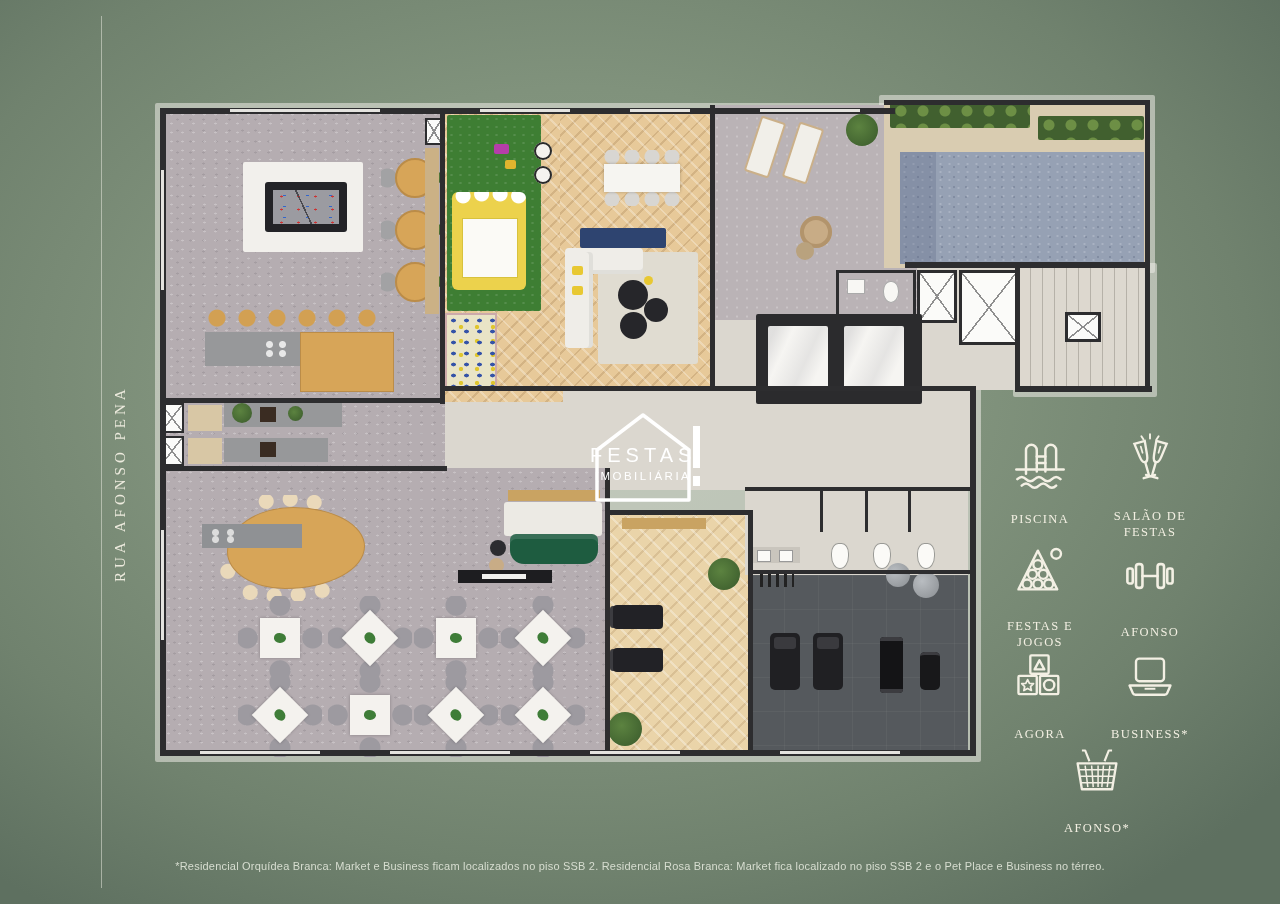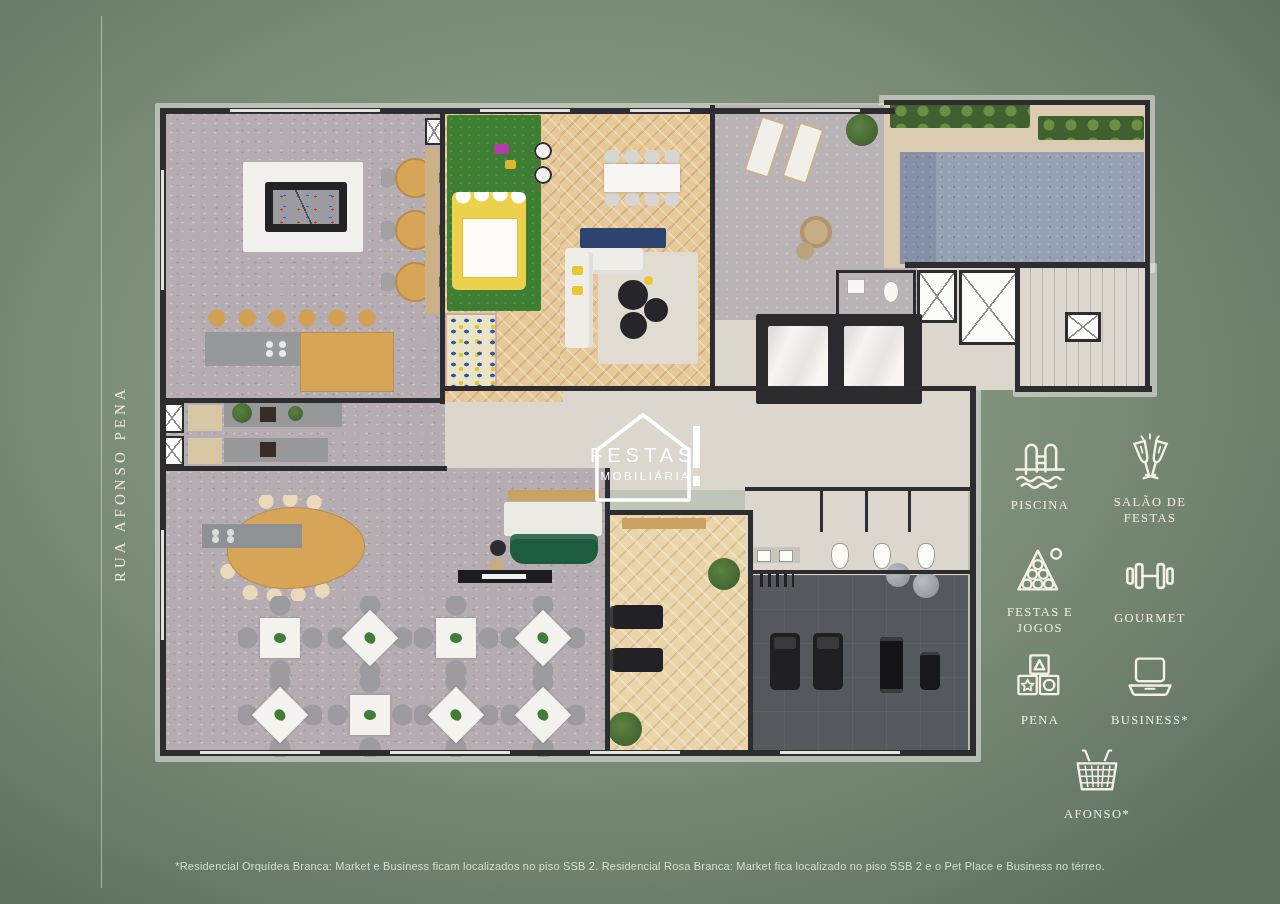--- a/index.html
+++ b/index.html
@@ -48,21 +48,21 @@
   .rnd{position:absolute;left:14px;top:2px;width:40px;height:40px;border-radius:50%;background:#d7a558;border:2px solid #bb8c48;box-sizing:border-box;}
   .plantdot{position:absolute;border-radius:50%;background:radial-gradient(circle at 40% 40%, #5c8340, #39592b);}
   .tread{position:absolute;width:30px;height:57px;background:#202023;border-radius:5px;}
   .tread::after{content:'';position:absolute;left:4px;top:4px;width:22px;height:12px;background:#3a3a3e;border-radius:3px;}
   
   #logo{position:absolute;left:583px;top:406px;width:122px;height:102px;}
   #logo .ltxt{position:absolute;left:0;width:106px;text-align:center;color:#fff;}
   
   .amen{position:absolute;width:104px;text-align:center;color:#f2efe2;}
   .amen svg{display:block;margin:0 auto;}
-  .amen .lbl{margin-top:6px;font-family:"Liberation Serif", serif;font-size:12.5px;letter-spacing:1.4px;line-height:1.3;}
+  .amen .lbl{margin-top:20px;font-family:"Liberation Serif", serif;font-size:12.5px;letter-spacing:1.4px;line-height:1.3;}
   
   #disclaimer{position:absolute;left:0;right:0;top:860px;text-align:center;color:#d7ddd0;font-size:11px;letter-spacing:.2px;}
 </style>
 </head>
 <body>
 
 <div class="street-line" style="left:101px;top:16px;height:872px;"></div>
 <div class="street-text" style="left:112px;top:282px;height:300px;">RUA AFONSO PENA</div>
 
 <div id="plan">
@@ -353,33 +353,33 @@
 </div>
 
 <div class="amen" style="left:1098px;top:548px;">
   <svg width="56" height="56" viewBox="0 0 52 52" fill="none" stroke="#f3f0e4" stroke-width="2.4" stroke-linecap="round">
     <rect x="13" y="15" width="6" height="22" rx="2.5"></rect>
     <rect x="33" y="15" width="6" height="22" rx="2.5"></rect>
     <rect x="5" y="19" width="5" height="14" rx="2"></rect>
     <rect x="42" y="19" width="5" height="14" rx="2"></rect>
     <path d="M19,26 H33"></path>
   </svg>
-  <div class="lbl">GOURMET</div>
+  <div class="lbl">AFONSO</div>
 </div>
 
 <div class="amen" style="left:988px;top:650px;">
   <svg width="56" height="56" viewBox="0 0 52 52" fill="none" stroke="#f3f0e4" stroke-width="2.2" stroke-linejoin="round">
     <rect x="17" y="5" width="17" height="17" rx="1"></rect>
     <path d="M25.5,9.5 L30,18 H21 Z"></path>
     <rect x="6" y="24" width="17" height="17" rx="1"></rect>
     <path d="M14.5,27.5 l1.7,3.4 3.8,.4 -2.8,2.6 .8,3.7 -3.5,-1.9 -3.5,1.9 .8,-3.7 -2.8,-2.6 3.8,-.4 Z" stroke-width="1.6"></path>
     <rect x="26" y="24" width="17" height="17" rx="1"></rect>
     <circle cx="34.5" cy="32.5" r="4.8"></circle>
   </svg>
-  <div class="lbl">PENA</div>
+  <div class="lbl">AGORA</div>
 </div>
 
 <div class="amen" style="left:1098px;top:650px;">
   <svg width="56" height="56" viewBox="0 0 52 52" fill="none" stroke="#f3f0e4" stroke-width="2.2" stroke-linejoin="round">
     <rect x="13" y="8" width="26" height="21" rx="3"></rect>
     <path d="M7,33 H45 L42,40 Q41.5,41.5 39.5,41.5 H12.5 Q10.5,41.5 10,40 Z"></path>
     <path d="M21,36 H31" stroke-width="1.8"></path>
   </svg>
   <div class="lbl">BUSINESS*</div>
 </div>

